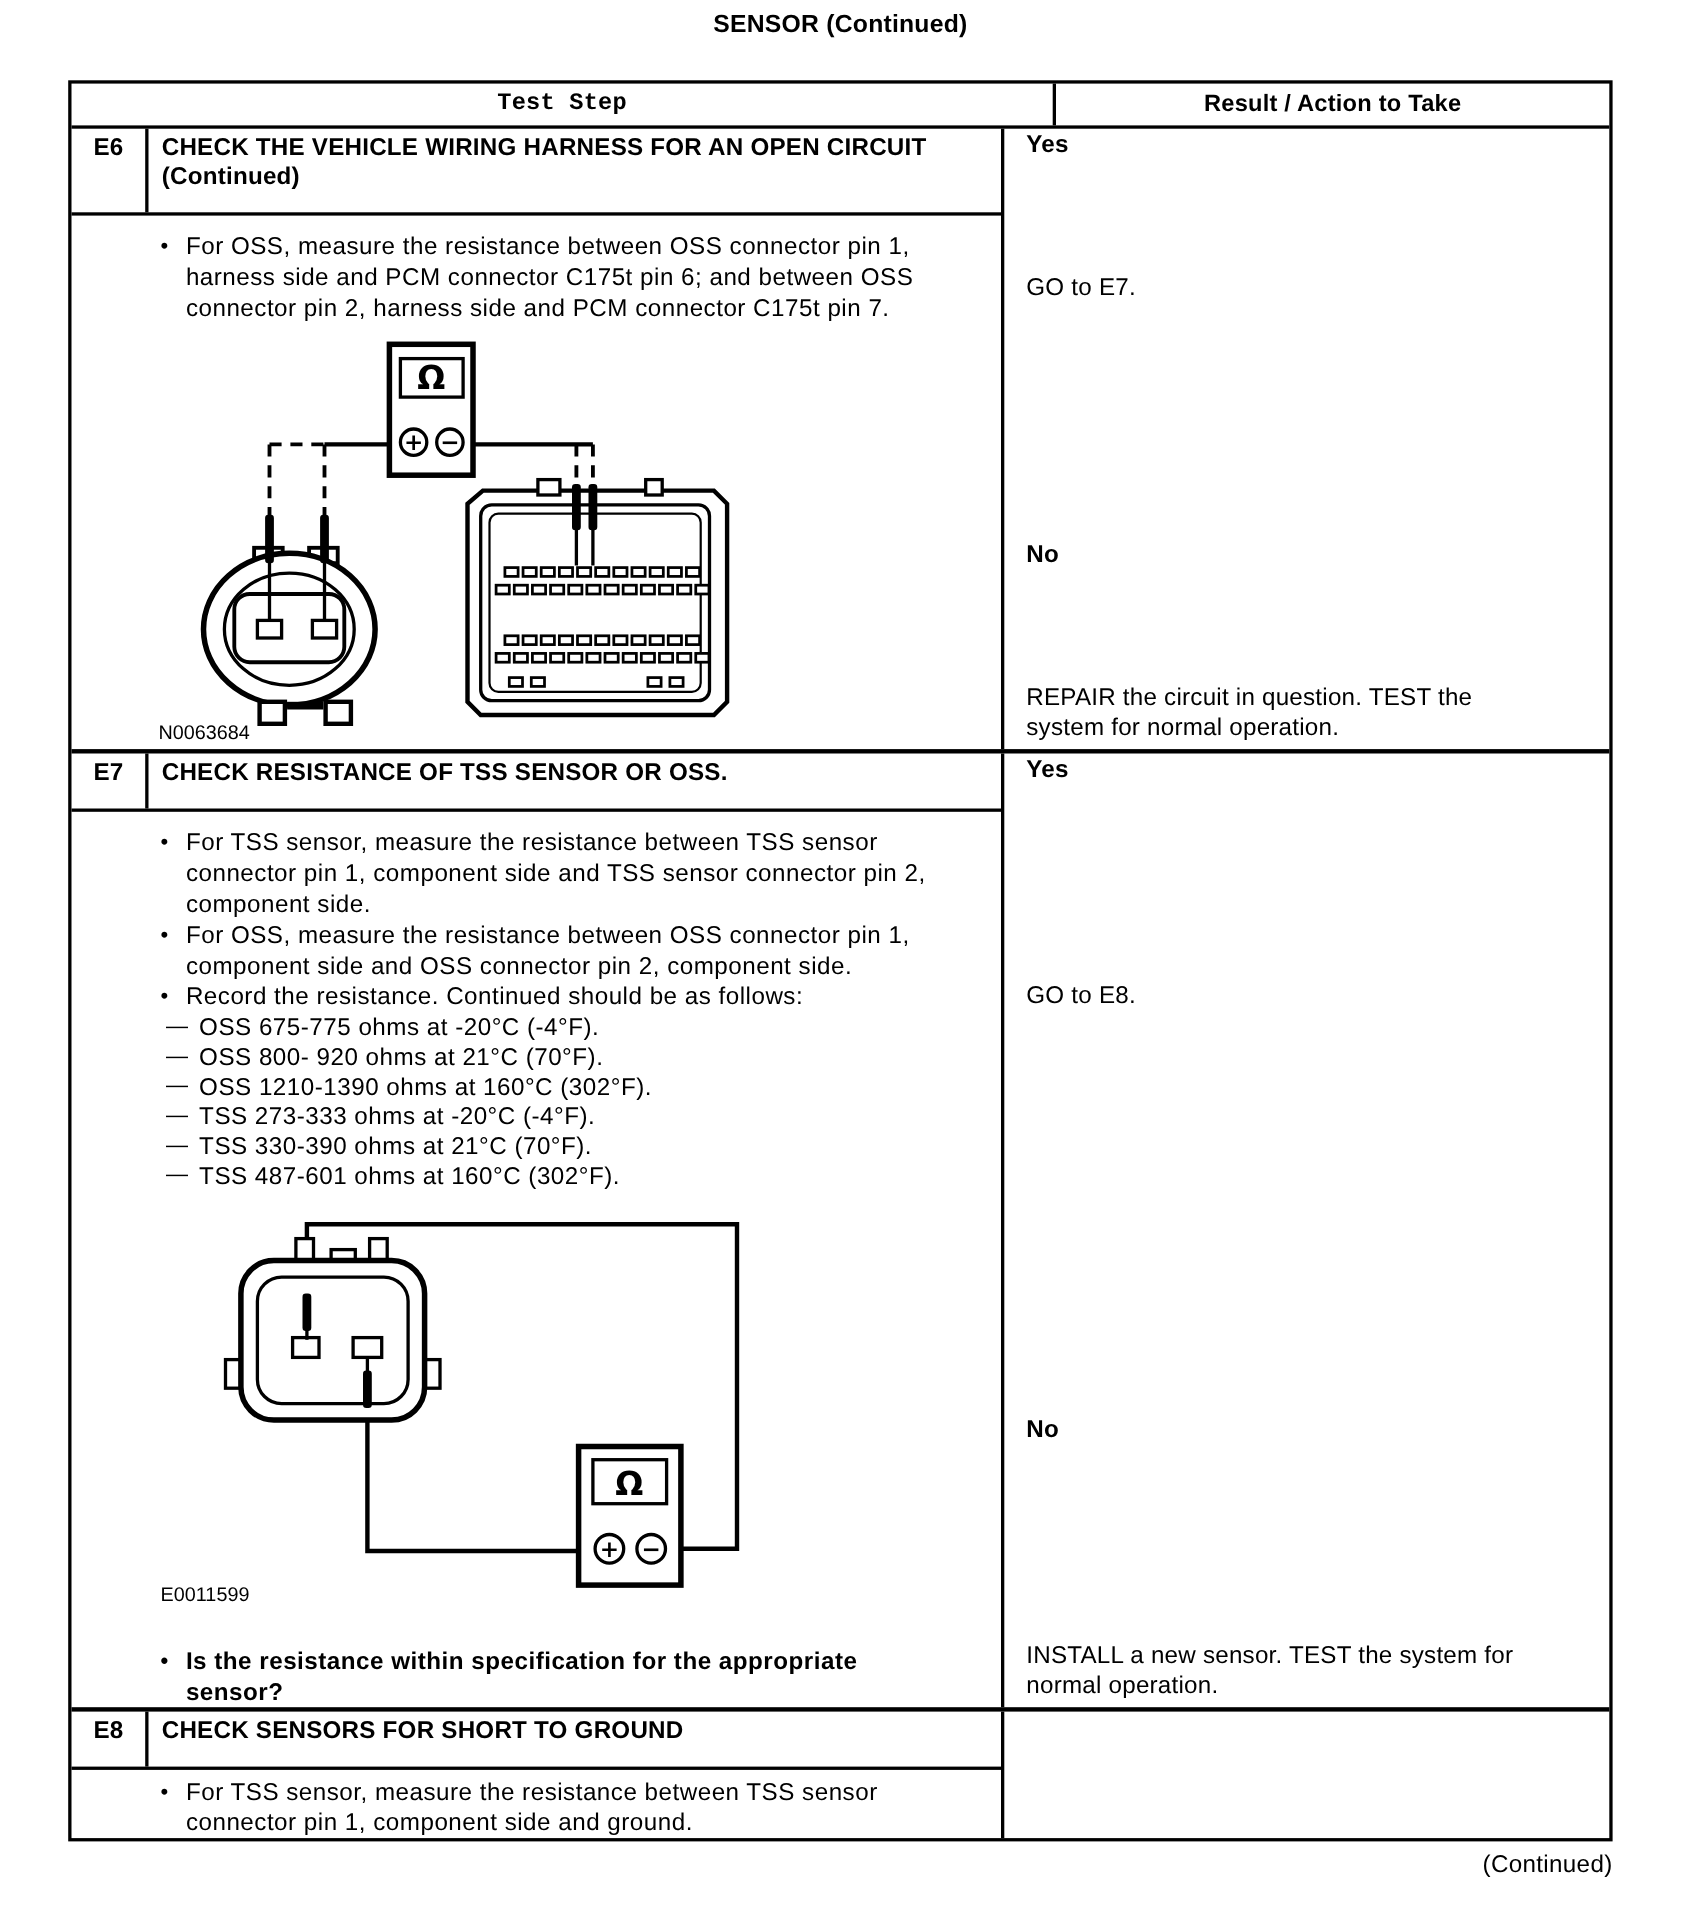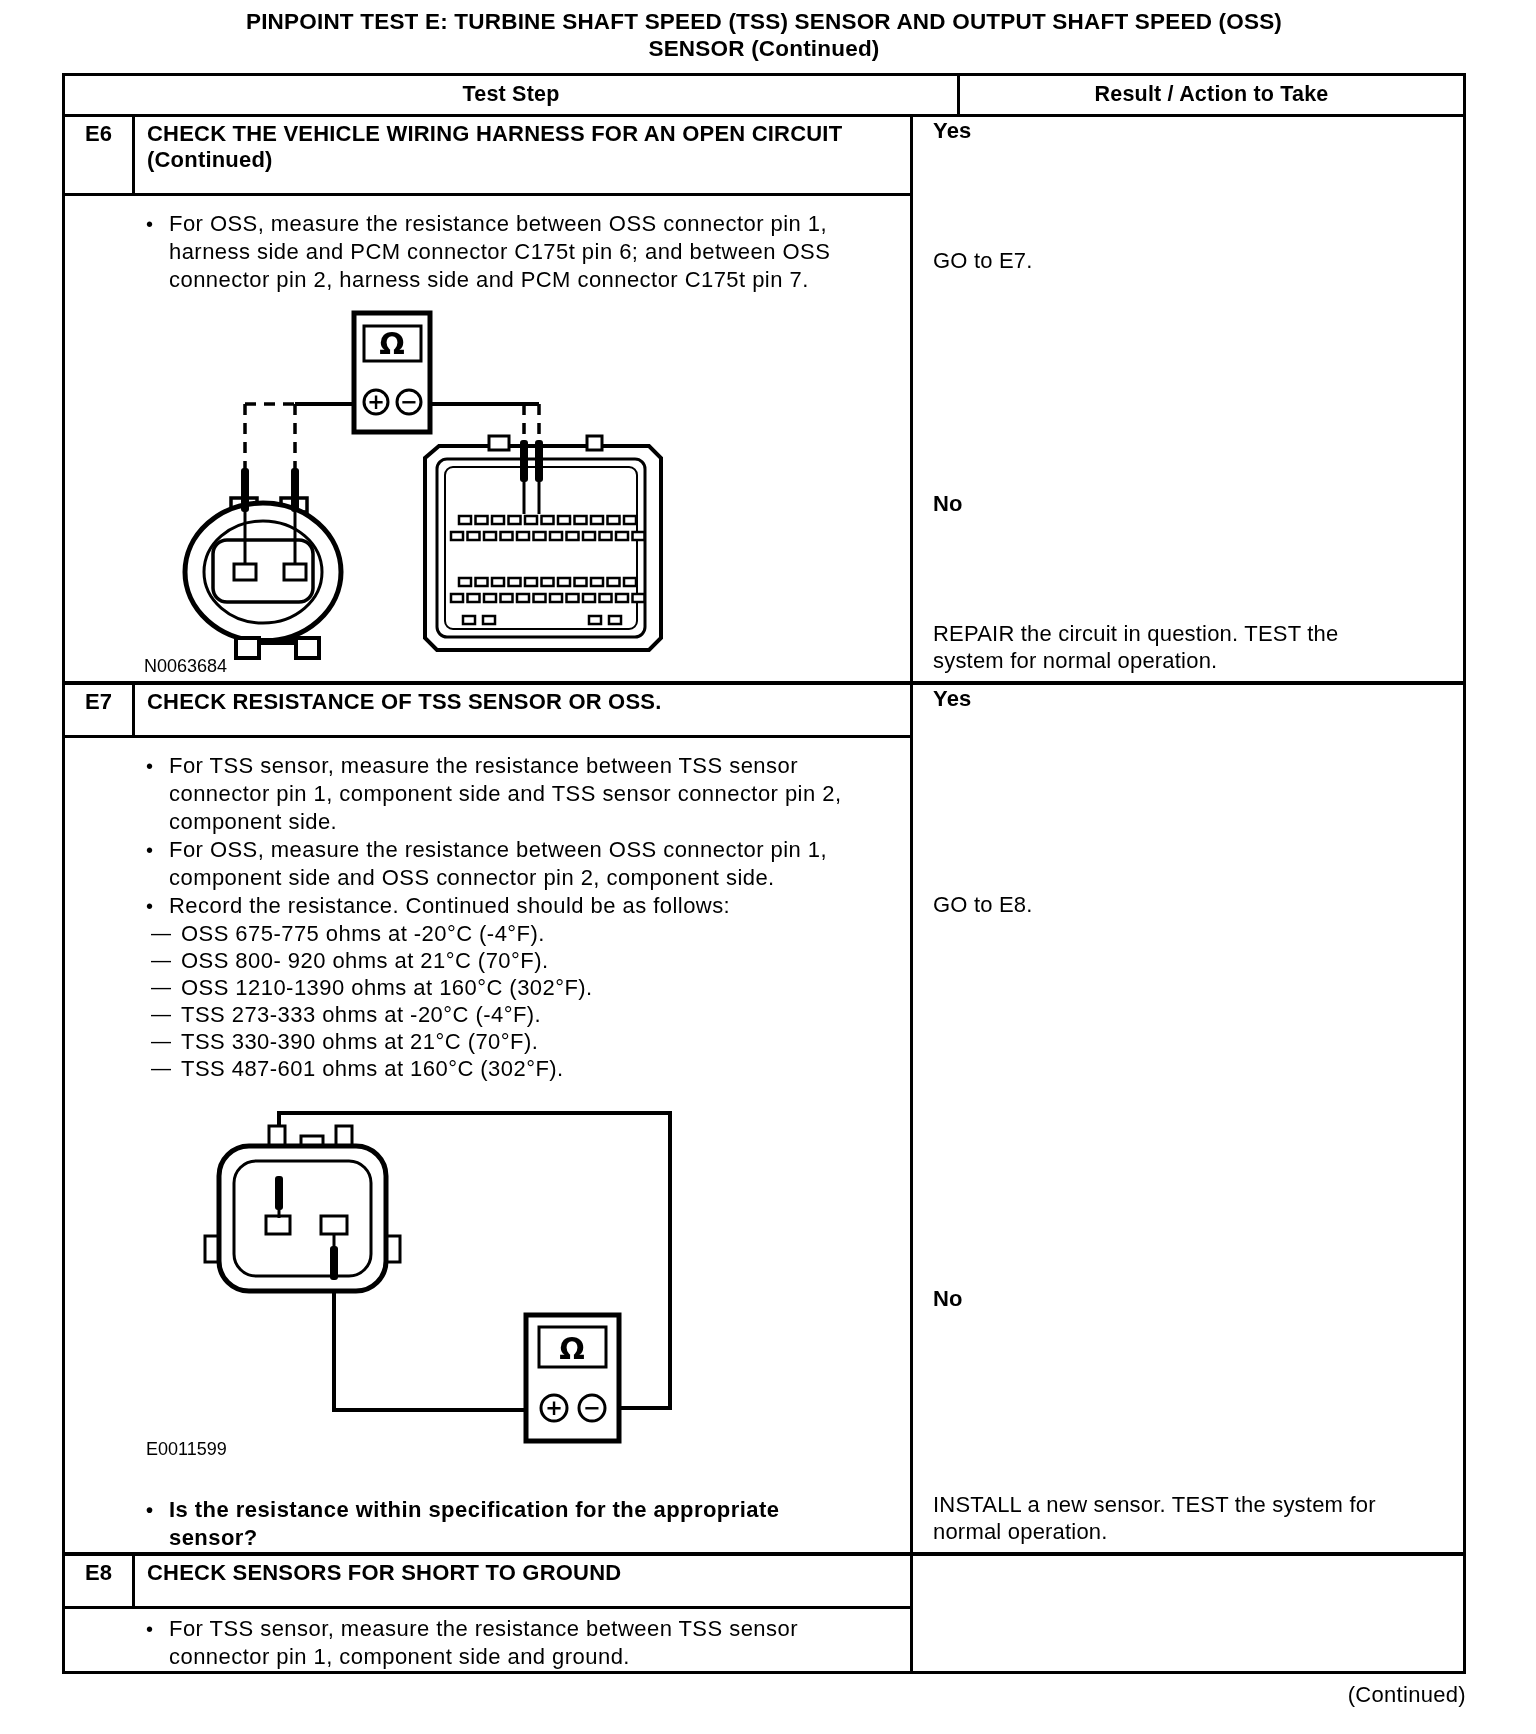--- a/index.html
+++ b/index.html
@@ -7,21 +7,21 @@
        -webkit-font-smoothing:antialiased;}
   .page{position:relative;width:1536px;height:1734px;background:#fff;overflow:hidden;}
 
   .title{position:absolute;top:8px;left:62px;width:1404px;text-align:center;
          font-weight:bold;font-size:22.5px;line-height:27px;letter-spacing:.2px;}
 
   .ptable{position:absolute;left:62px;top:73px;width:1404px;border:3px solid #000;
           box-sizing:border-box;background:#fff;}
   .hdr{display:flex;border-bottom:3px solid #000;}
   .hcell{font-weight:bold;font-size:21.5px;padding:6px 0 7px;text-align:center;letter-spacing:.2px;}
-  .hl{width:895px;border-right:3px solid #000;box-sizing:border-box;}
+  .hl{width:895px;border-right:3px solid #000;box-sizing:border-box;font-family:Liberation Mono, monospace;}
   .hr{flex:1;}
 
   .block{display:flex;}
   .block + .block{border-top:4px solid #000;}
   .bleft{width:848px;border-right:3px solid #000;box-sizing:border-box;
          display:flex;flex-direction:column;}
   .bright{flex:1;display:flex;flex-direction:column;justify-content:space-between;
           padding:0 6px 7px 20px;font-size:22px;line-height:27px;letter-spacing:.2px;}
 
   .steprow{display:flex;border-bottom:3px solid #000;}
@@ -69,21 +69,20 @@
 
   .continued{position:absolute;top:1682px;left:62px;width:1404px;text-align:right;
              font-size:22px;letter-spacing:.3px;}
 </style>
 </head>
 <body>
 
 <div class="page">
 
   <div class="title">
-    <div>PINPOINT TEST E: TURBINE SHAFT SPEED (TSS) SENSOR AND OUTPUT SHAFT SPEED (OSS)</div>
     <div>SENSOR (Continued)</div>
   </div>
 
   <div class="ptable">
 
     <div class="hdr">
       <div class="hcell hl">Test Step</div>
       <div class="hcell hr">Result / Action to Take</div>
     </div>
 

